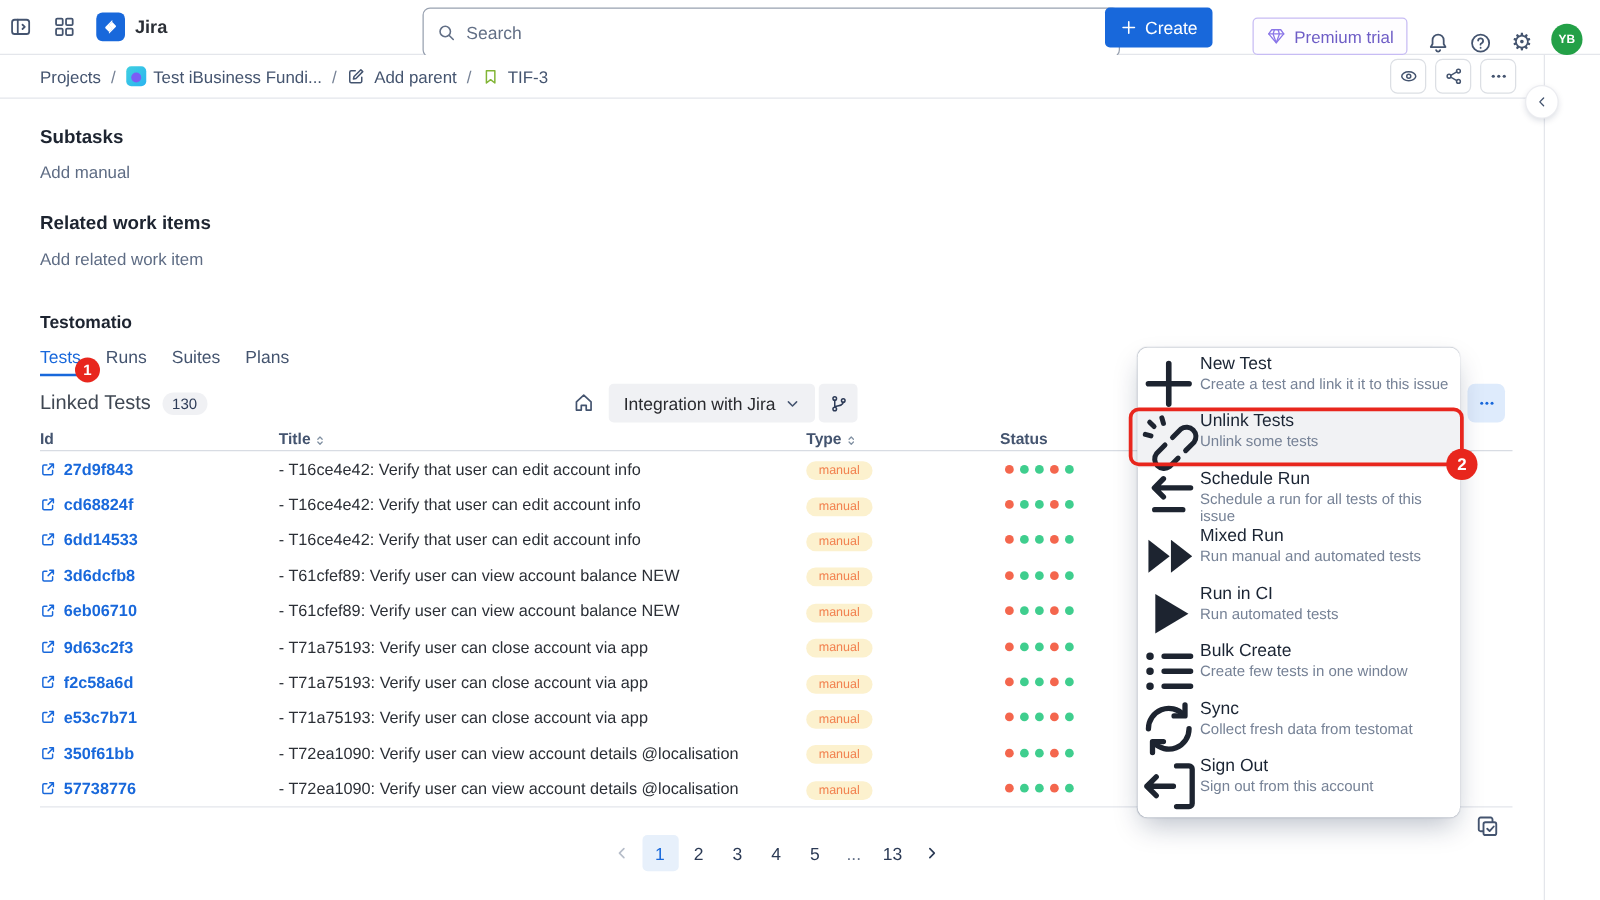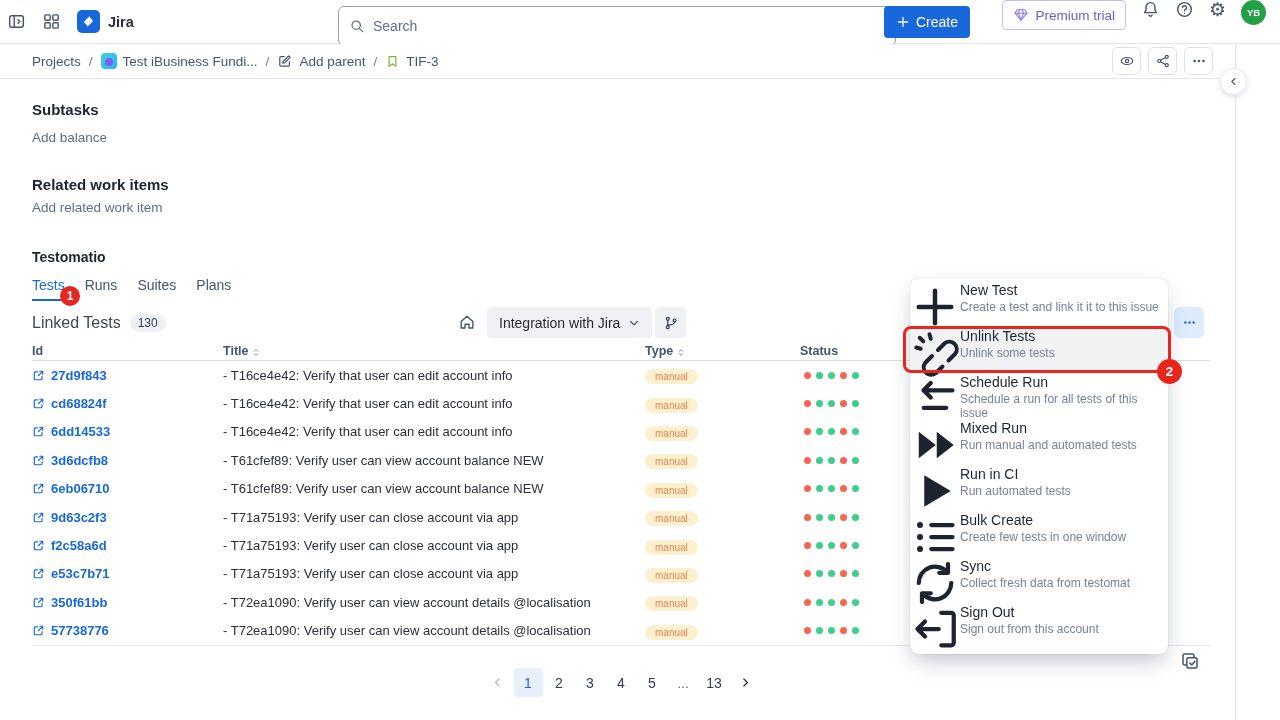--- a/index.html
+++ b/index.html
@@ -21,21 +21,21 @@
   #app-title { font-size:14.5px; font-weight:700; color:#2b2f36; }
   #search-box { position:absolute; left:310px; top:6px; width:558px; height:40px;
     border:1px solid #98a1b0; border-radius:6px; display:flex; align-items:center; padding:0 10px; background:#fff;margin-left:28px; }
   #search-box .ic { width:16px; height:16px; color:#626f86; margin-right:8px; }
   #search-box input { border:none; outline:none; flex:1; font-size:14px; font-family:inherit; color:#1d2430; }
   #search-box input::placeholder { color:#626f86; }
   #create-btn { position:absolute; left:884px; top:6px; height:32px; padding:0 12px;
     background:var(--accent); color:#fff; border:none; border-radius:4px; font-size:14px; font-weight:500;
     display:flex; align-items:center; gap:6px; cursor:pointer; font-family:inherit; }
   #create-btn .ic { width:14px; height:14px; color:#fff; }
-  #topbar-right { position:absolute; right:14px; top:0; height:44px; display:flex; align-items:flex-start; gap:15px;margin-left:48px; }
+  #topbar-right { position:absolute; right:14px; top:0; height:44px; display:flex; align-items:flex-end; gap:15px;margin-left:48px; }
   #premium-btn { height:30px; padding:0 10px; border:1px solid #c7bcf4; border-radius:4px; background:#fefdff;
     display:flex; align-items:center; gap:6px; font-size:13.5px; font-weight:500; color:var(--premium-purple); cursor:pointer; font-family:inherit; }
   #premium-btn .ic { width:16px; height:16px; color:#8b77e8; }
   .gear-char { font-size:19px; color:#44546f; line-height:1; cursor:pointer; }
   #avatar { width:25px; height:25px; border-radius:50%; background:var(--avatar-green); color:#fff;
     font-size:9.5px; font-weight:700; display:flex; align-items:center; justify-content:center; cursor:pointer; }
 
   
   #crumbbar { position:absolute; left:0; top:44px; width:1235px; height:35px; border-bottom:1px solid #e4e6eb;
     display:flex; align-items:center; padding:0 22px 0 32px; font-size:13.5px; color:#44546f; background:#fff; }
@@ -265,22 +265,22 @@
 <div id="right-divider"></div>
 <div id="collapse-btn">
     <span class="ic">
       <svg viewBox="0 0 20 20" fill="none" stroke="currentColor" stroke-linecap="round" stroke-linejoin="round" stroke-width="2">
         <path d="M12.5 4.5L7 10l5.5 5.5"></path>
       </svg>
     </span>
   </div>
 
 <h2 class="sec-h" style="top:101px">Subtasks</h2>
-<div class="sec-sub" style="top:130px">Add balance</div>
-<h2 class="sec-h" style="top:176px">Related work items</h2>
+<div class="sec-sub" style="top:130px">Add manual</div>
+<h2 class="sec-h" style="top:170px">Related work items</h2>
 <div class="sec-sub" style="top:200px">Add related work item</div>
 <h2 class="sec-h" style="top:249px;font-size:14px">Testomatio</h2>
 
 <div id="tabs">
     <div class="tab active"><span class="tab-label">Tests</span></div>
     <div class="tab"><span class="tab-label">Runs</span></div>
     <div class="tab"><span class="tab-label">Suites</span></div>
     <div class="tab"><span class="tab-label">Plans</span></div>
   </div>
 

